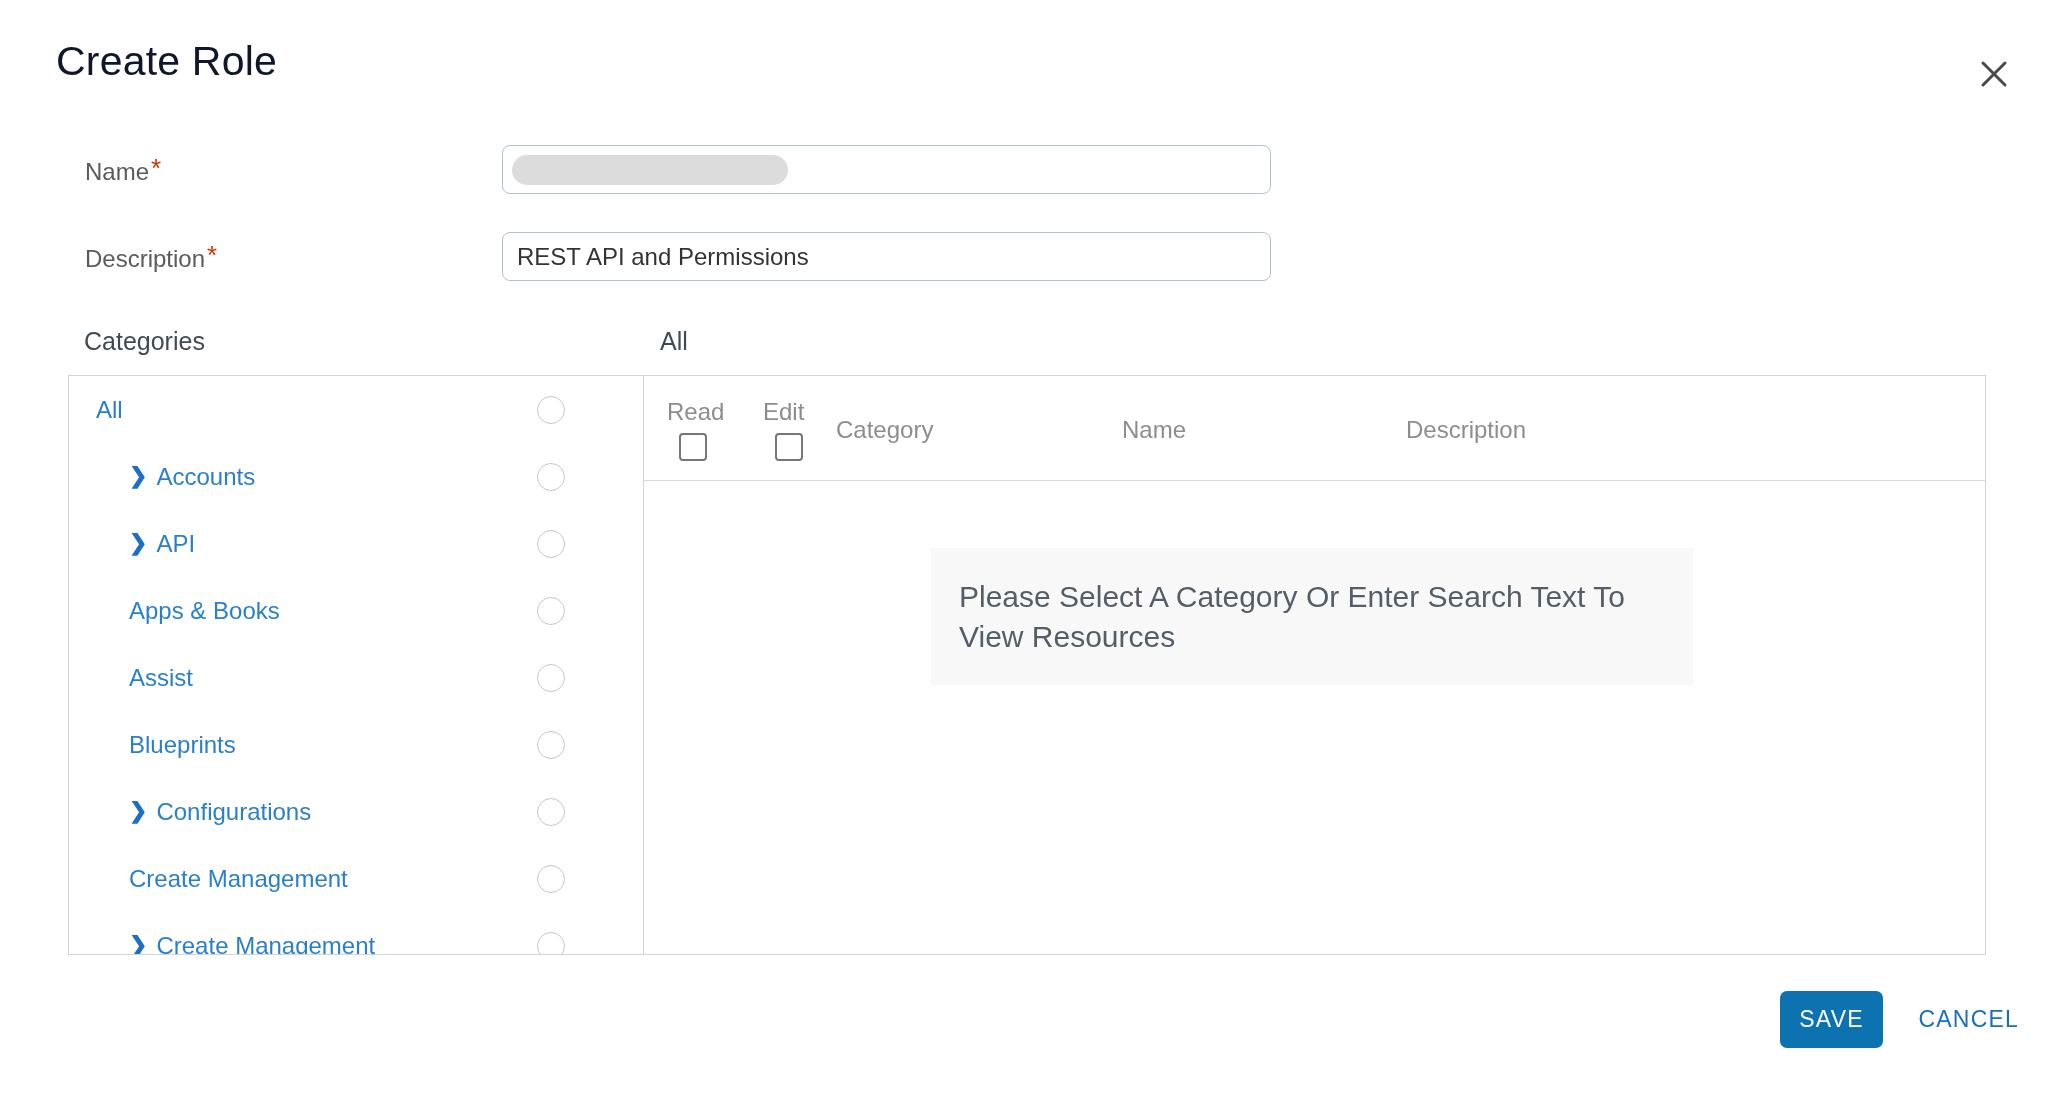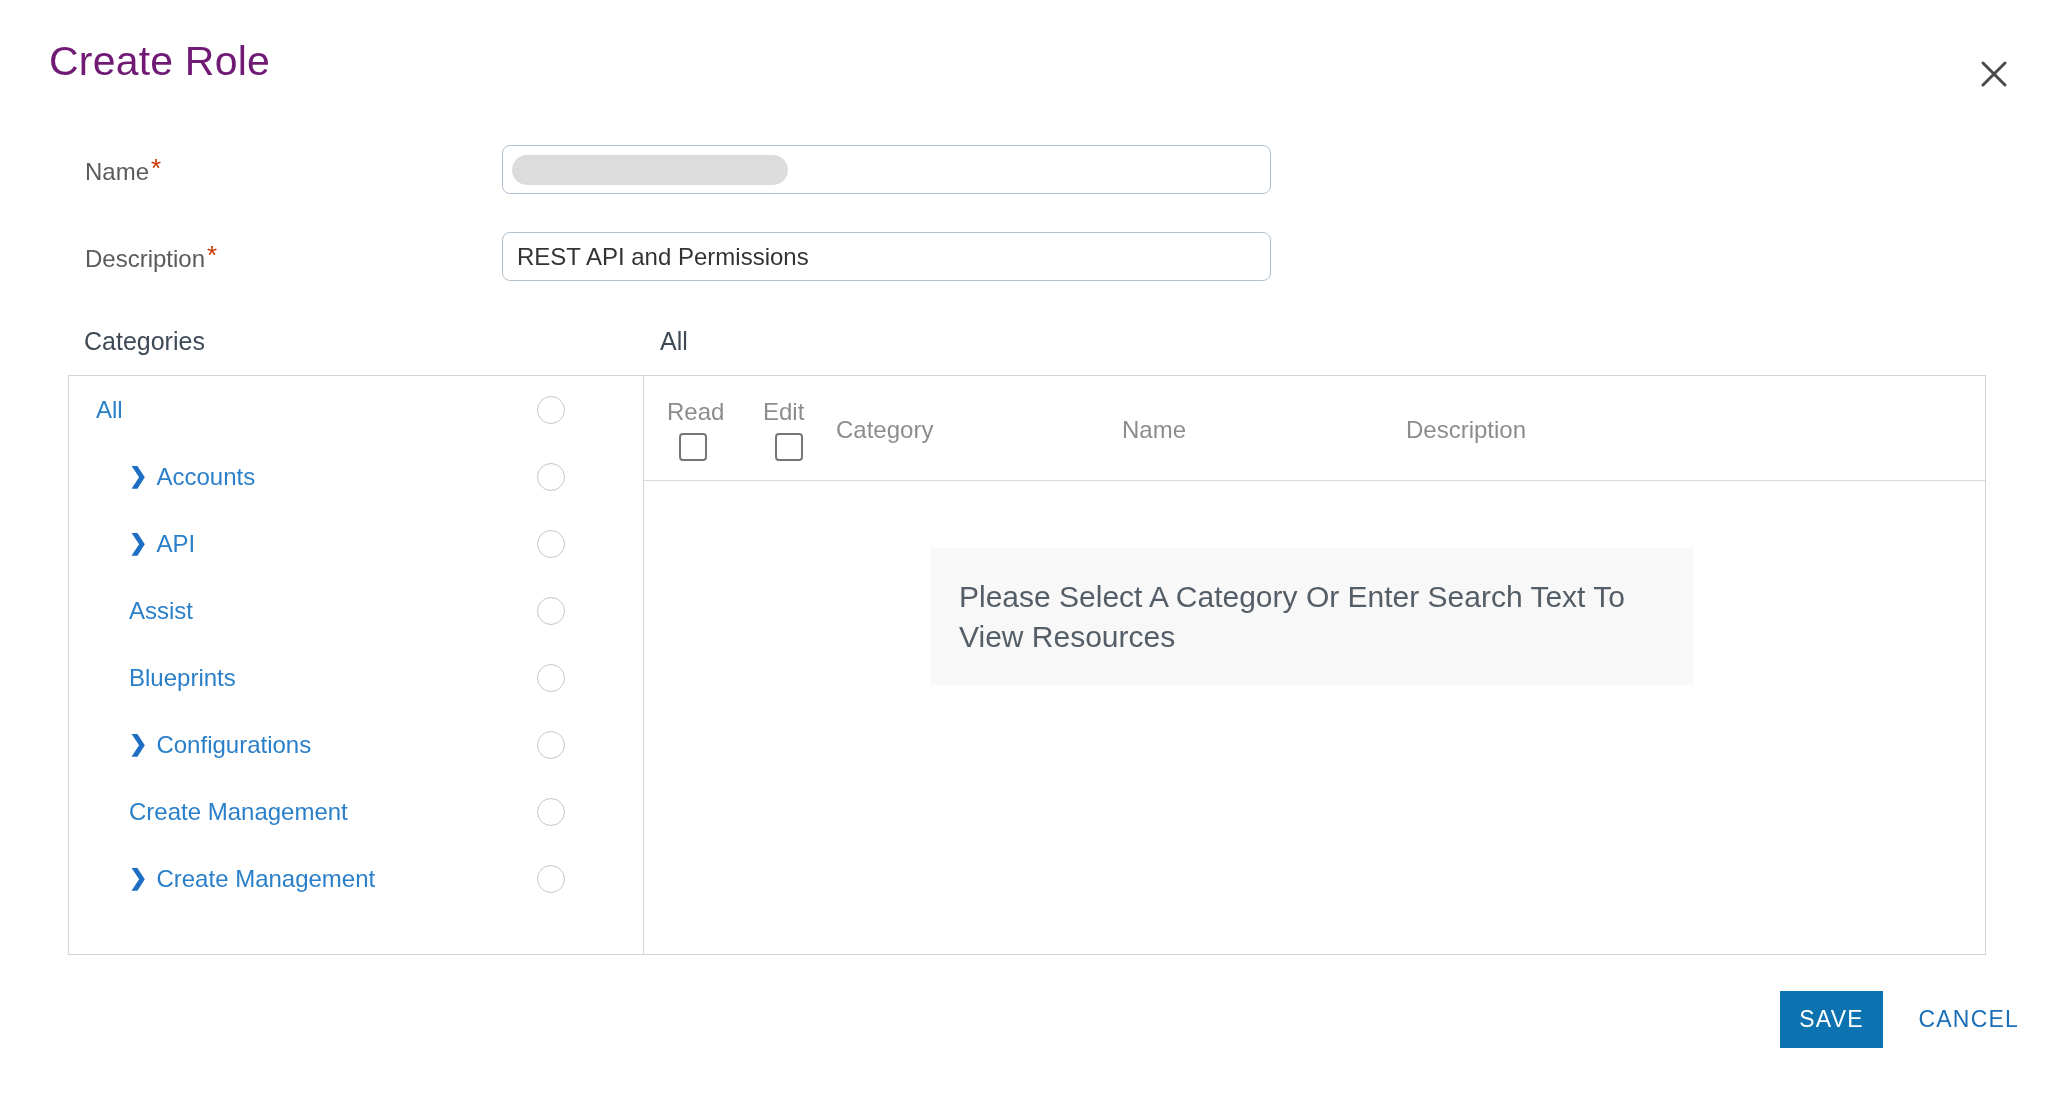--- a/index.html
+++ b/index.html
@@ -23,25 +23,25 @@
 
   
   .dlg-header {
     position: absolute;
     left: 0; top: 0;
     width: 2048px;
     height: 110px;
   }
   .dlg-title {
     position: absolute;
-    left: 49px;
+    left: 56px;
     top: 41px;
     font-size: 41px;
     font-weight: 400;
-    color: #701a75;
+    color: #0f172a;
     letter-spacing: 0.2px;
     line-height: 1;
   }
   .close-btn {
     position: absolute;
     right: 28px;
     top: 48px;
     width: 52px;
     height: 52px;
     display: flex;
@@ -275,21 +275,21 @@
   }
   .btn-save {
     position: absolute;
     right: 165px;
     top: 36px;
     width: 103px;
     height: 57px;
     background: #0c73b0;
     color: #ffffff;
     border: none;
-    border-radius: 0;
+    border-radius: 7px;
     font-family: "Liberation Sans", sans-serif;
     font-size: 23px;
     letter-spacing: 1.2px;
     font-weight: 400;
     cursor: pointer;
   }
   .btn-cancel {
     position: absolute;
     right: 29px;
     top: 36px;
@@ -353,20 +353,26 @@
             <span class="cat-label">
               <span class="chev">❯</span>
               <span>Accounts</span>
             </span>
             <span class="radio"></span>
           </div>
           <div class="cat-item level1">
             <span class="cat-label">
               <span class="chev">❯</span>
               <span>API</span>
+            </span>
+            <span class="radio"></span>
+          </div>
+          <div class="cat-item level1">
+            <span class="cat-label">
+              <span>Apps &amp; Books</span>
             </span>
             <span class="radio"></span>
           </div>
           <div class="cat-item level1">
             <span class="cat-label">
               <span>Assist</span>
             </span>
             <span class="radio"></span>
           </div>
           <div class="cat-item level1">

